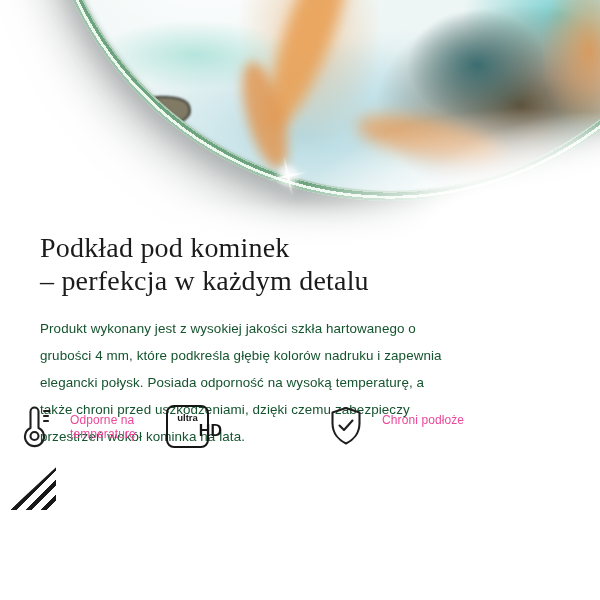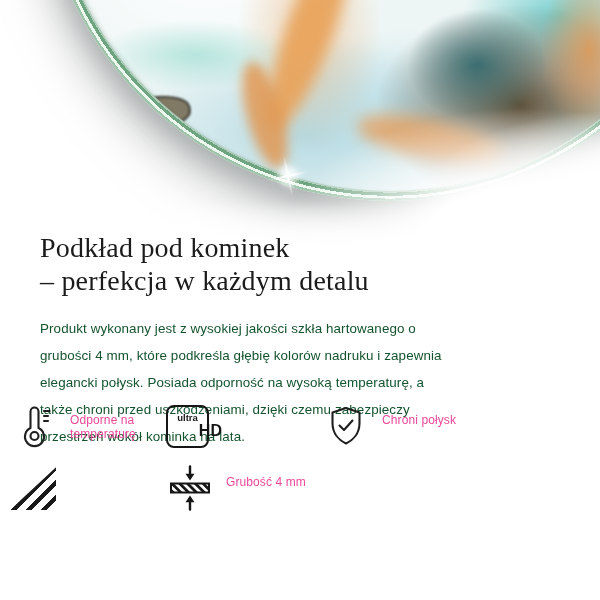--- a/index.html
+++ b/index.html
@@ -176,42 +176,25 @@
       </div>
     </div>
 
     <div class="feature">
       <div class="icon-box">
         <svg class="icon-svg" width="48" height="48" viewBox="0 0 48 48">
           <path class="st" d="M24 6 L37.5 10.5 V21 C37.5 31.5 31 38.3 24 41.5 C17 38.3 10.5 31.5 10.5 21 V10.5 Z"></path>
           <path class="st" d="M17.5 23.5 L22 28 L30.5 18.5"></path>
         </svg>
       </div>
-      <div class="label">Chroni połysk</div>
+      <div class="label">Chroni podłoże</div>
     </div>
 
 
     <div class="feature">
       <div class="icon-box">
         <div class="edge-tri"></div>
       </div>
     </div>
 
-    <div class="feature">
-      <div class="icon-box">
-        <svg class="icon-svg" width="48" height="48" viewBox="0 0 48 48">
-          <defs>
-            <pattern id="hatch" patternUnits="userSpaceOnUse" width="5.5" height="5.5" patternTransform="rotate(-45)">
-              <rect width="2.8" height="5.5" fill="#161616"></rect>
-            </pattern>
-          </defs>
-          <rect x="5" y="19.5" width="38" height="9" fill="url(#hatch)" stroke="#161616" stroke-width="2"></rect>
-          <path d="M24 2.5 V10" stroke="#161616" stroke-width="2.4" stroke-linecap="round" fill="none"></path>
-          <polygon points="24,16.5 19.5,9.8 28.5,9.8" fill="#161616"></polygon>
-          <path d="M24 45.5 V38" stroke="#161616" stroke-width="2.4" stroke-linecap="round" fill="none"></path>
-          <polygon points="24,31.5 19.5,38.2 28.5,38.2" fill="#161616"></polygon>
-        </svg>
-      </div>
-      <div class="label">Grubość 4 mm</div>
-    </div>
 
   </div>
 </div>
 
 </body></html>

